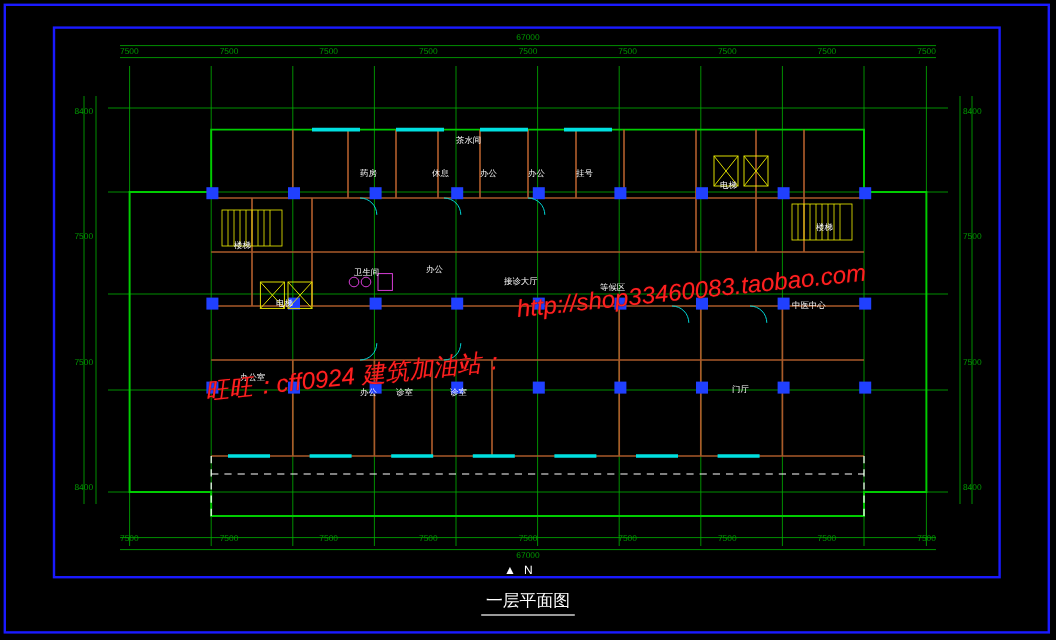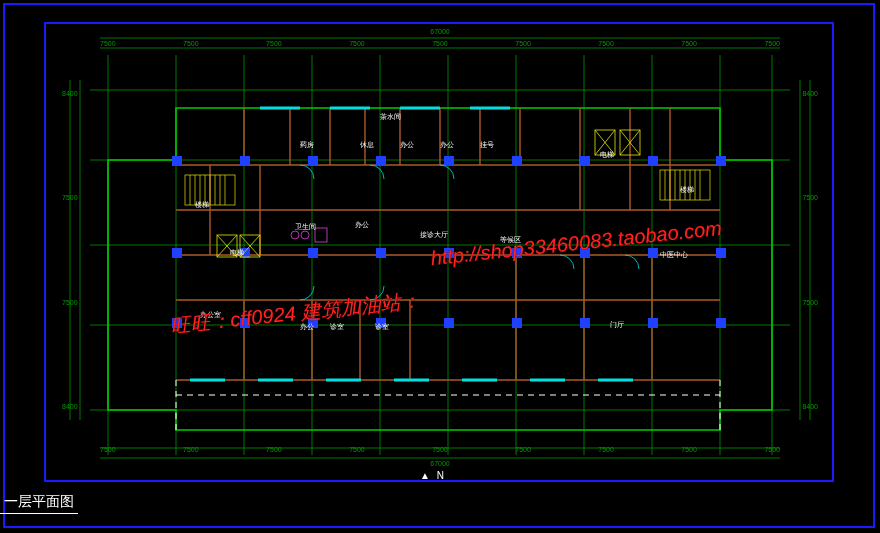--- a/index.html
+++ b/index.html
@@ -1,19 +1,19 @@
 <!DOCTYPE html>
 <html><head>
 <meta charset="utf-8">
 <style>
   html,body{margin:0;padding:0;width:880px;height:533px;background:#000;font-family:"Microsoft YaHei",SimSun,Arial,sans-serif;overflow:hidden}
   .frame{position:absolute;left:3px;top:3px;width:872px;height:525px;border:2px solid #1a1aff;box-sizing:border-box}
   .inner-frame{position:absolute;left:44px;top:22px;width:790px;height:460px;border:2px solid #1a1aff;box-sizing:border-box}
   svg{position:absolute;left:0;top:0}
-  .title-wrap{position:absolute;left:0;width:880px;top:492px;}
+  .title-wrap{position:absolute;left:0;width:880px;top:492px;text-align:center}
   .title-text{color:#fff;font-size:14px;border-bottom:1px solid #fff;padding:0 4px 2px 4px;display:inline-block}
   .north{position:absolute;left:420px;top:470px;color:#fff;font-size:10px;letter-spacing:2px}
   .dim-top{position:absolute;top:40px;left:100px;width:680px;height:20px;display:flex;justify-content:space-between}
   .dim-top span,.dim-bot span,.dim-left span,.dim-right span{color:#009a00;font-size:7px}
   .dim-bot{position:absolute;top:446px;left:100px;width:680px;height:20px;display:flex;justify-content:space-between}
   .dim-left{position:absolute;left:62px;top:90px;height:320px;display:flex;flex-direction:column;justify-content:space-between;align-items:flex-end}
   .dim-right{position:absolute;right:62px;top:90px;height:320px;display:flex;flex-direction:column;justify-content:space-between;align-items:flex-start}
   .dim-total-top{position:absolute;top:28px;left:0;width:880px;text-align:center;color:#009a00;font-size:7px}
   .dim-total-bot{position:absolute;top:460px;left:0;width:880px;text-align:center;color:#009a00;font-size:7px}
   .room{position:absolute;color:#fff;font-size:7px;white-space:nowrap}

